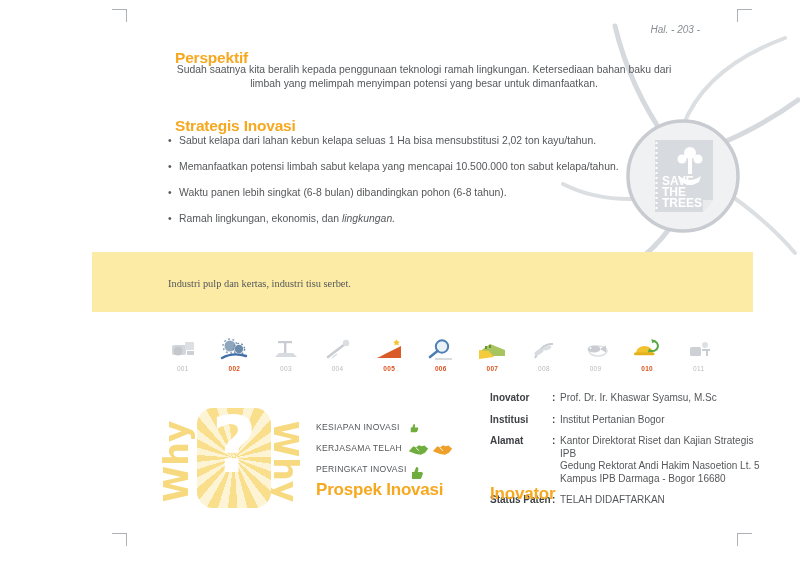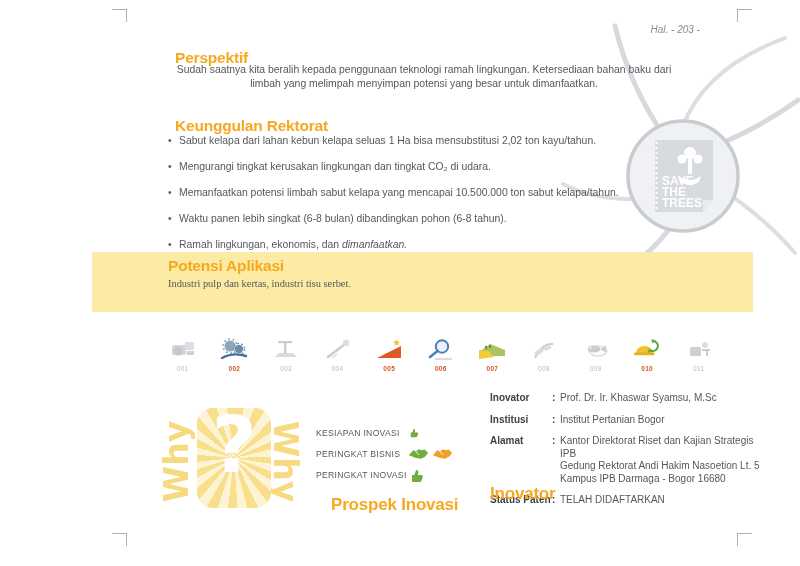--- a/index.html
+++ b/index.html
@@ -44,24 +44,24 @@
   .why .left{left:-14px;top:36px;transform:rotate(-90deg);}
   .why .right{right:-10px;top:36px;transform:rotate(90deg);}
   .burst{position:absolute;left:47px;top:2px;width:74px;height:100px;}
   .burst .rays{position:absolute;inset:0;border-radius:16px;
       background:repeating-conic-gradient(#F9DE8C 0deg 11deg,#FDF4D6 11deg 22deg);}
   .burst .qchar{position:absolute;left:0;top:-8px;width:74px;text-align:center;
       font-family:"DejaVu Sans",sans-serif;font-weight:bold;font-size:78px;color:#ffffff;}
 
   
   .prospek{position:absolute;left:316px;top:422px;width:160px;}
-  .prow{display:flex;align-items:center;height:21px;}
+  .prow{display:flex;align-items:flex-start;height:21px;}
   .prow .plabel{width:92px;font-size:8.6px;letter-spacing:.3px;color:#55575A;}
   .prow .picons{display:flex;gap:3px;align-items:center;}
-  .h-prospek{position:absolute;left:316px;top:480px;margin:15px;font-size:17px;font-weight:bold;letter-spacing:-.2px;color:#F6A81F;}
+  .h-prospek{position:absolute;left:316px;top:480px;margin:0;font-size:17px;font-weight:bold;letter-spacing:-.2px;color:#F6A81F;}
 
   
   .info{position:absolute;left:490px;top:392px;width:280px;font-size:10px;}
   .irow{display:grid;grid-template-columns:62px 8px auto;margin-bottom:9px;line-height:1.25;}
   .irow .ilabel{font-weight:bold;color:#3E4145;}
   .irow .icolon{font-weight:bold;color:#3E4145;}
   .irow .ivalue{white-space:pre-line;color:#55575A;}
   .h-inovator{position:absolute;left:490px;top:484px;margin:0;font-size:17px;font-weight:bold;letter-spacing:-.2px;color:#F6A81F;}
 </style>
 </head>
@@ -103,31 +103,29 @@
         <text x="107" y="177">SAVE</text>
         <text x="107" y="188">THE</text>
         <text x="107" y="199">TREES</text>
       </g>
     </svg>
   </div>
 
   <h1 class="sec h-perspektif">Perspektif</h1>
   <p class="body-text">Sudah saatnya kita beralih kepada penggunaan teknologi ramah lingkungan. Ketersediaan bahan baku dari limbah yang melimpah menyimpan potensi yang besar untuk dimanfaatkan.</p>
 
-  <h1 class="sec h-keunggulan">Keunggulan Rektorat</h1>
+  <h1 class="sec h-keunggulan">Strategis Inovasi</h1>
   <ul class="bullets">
     <li><span>Sabut kelapa dari lahan kebun kelapa seluas 1 Ha bisa mensubstitusi 2,02 ton kayu/tahun.</span><i></i></li>
-    <li><span>Mengurangi tingkat kerusakan lingkungan dan tingkat CO₂ di udara.</span><i></i></li>
     <li><span>Memanfaatkan potensi limbah sabut kelapa yang mencapai 10.500.000 ton sabut kelapa/tahun.</span><i></i></li>
     <li><span>Waktu panen lebih singkat (6-8 bulan) dibandingkan pohon (6-8 tahun).</span><i></i></li>
-    <li><span>Ramah lingkungan, ekonomis, dan </span><i>dimanfaatkan.</i></li>
+    <li><span>Ramah lingkungan, ekonomis, dan </span><i>lingkungan.</i></li>
   </ul>
 
   <div class="band">
-    <h2>Potensi Aplikasi</h2>
     <p>Industri pulp dan kertas, industri tisu serbet.</p>
   </div>
 
   <div class="cat-row">
     <div class="cat">
       <svg viewBox="0 0 30 26">
         <rect x="4" y="8" width="14" height="10" rx="2" fill="#D3D6DA"></rect>
         <circle cx="10" cy="14" r="4.5" fill="#C4C8CD"></circle>
         <rect x="17" y="5" width="9" height="8" rx="1" fill="#DDE0E3"></rect>
         <rect x="19" y="14" width="7" height="4" fill="#CDD1D5"></rect>
@@ -235,21 +233,21 @@
   <div class="prospek">
     <div class="prow">
       <span class="plabel">KESIAPAN INOVASI</span>
       <span class="picons">
         <svg width="11" height="11" viewBox="0 0 16 16">
           <path d="M4 15 V8 h2.2 l2-5 c1.8 0 2.6 1.1 2.1 2.9 L9.8 8 H13.4 c1.1 0 1.8 1 1.4 2.1 l-1.4 3.7 c-.3.8-1 1.2-1.8 1.2 z" fill="#6FAE3E"></path>
         </svg>
       </span>
     </div>
     <div class="prow">
-      <span class="plabel">PERINGKAT BISNIS</span>
+      <span class="plabel">KERJASAMA TELAH</span>
       <span class="picons">
         <svg width="21" height="13" viewBox="0 0 24 14">
           <path d="M1 9 L6 3.4 l3.2 1.2 L12.4 2 l3.4 1.2 3-.8 L23 6 l-3.6 4.6 -4.6 2.4 -5.6-.8 -5.2-2z" fill="#6FAE3E"></path>
           <path d="M9 5 l3.6 3.4" stroke="#FFFFFF" stroke-width="1"></path>
         </svg>
         <svg width="21" height="13" viewBox="0 0 24 14">
           <path d="M1 9 L6 3.4 l3.2 1.2 L12.4 2 l3.4 1.2 3-.8 L23 6 l-3.6 4.6 -4.6 2.4 -5.6-.8 -5.2-2z" fill="#EFA02B"></path>
           <path d="M9 5 l3.6 3.4" stroke="#FFFFFF" stroke-width="1"></path>
         </svg>
       </span>

